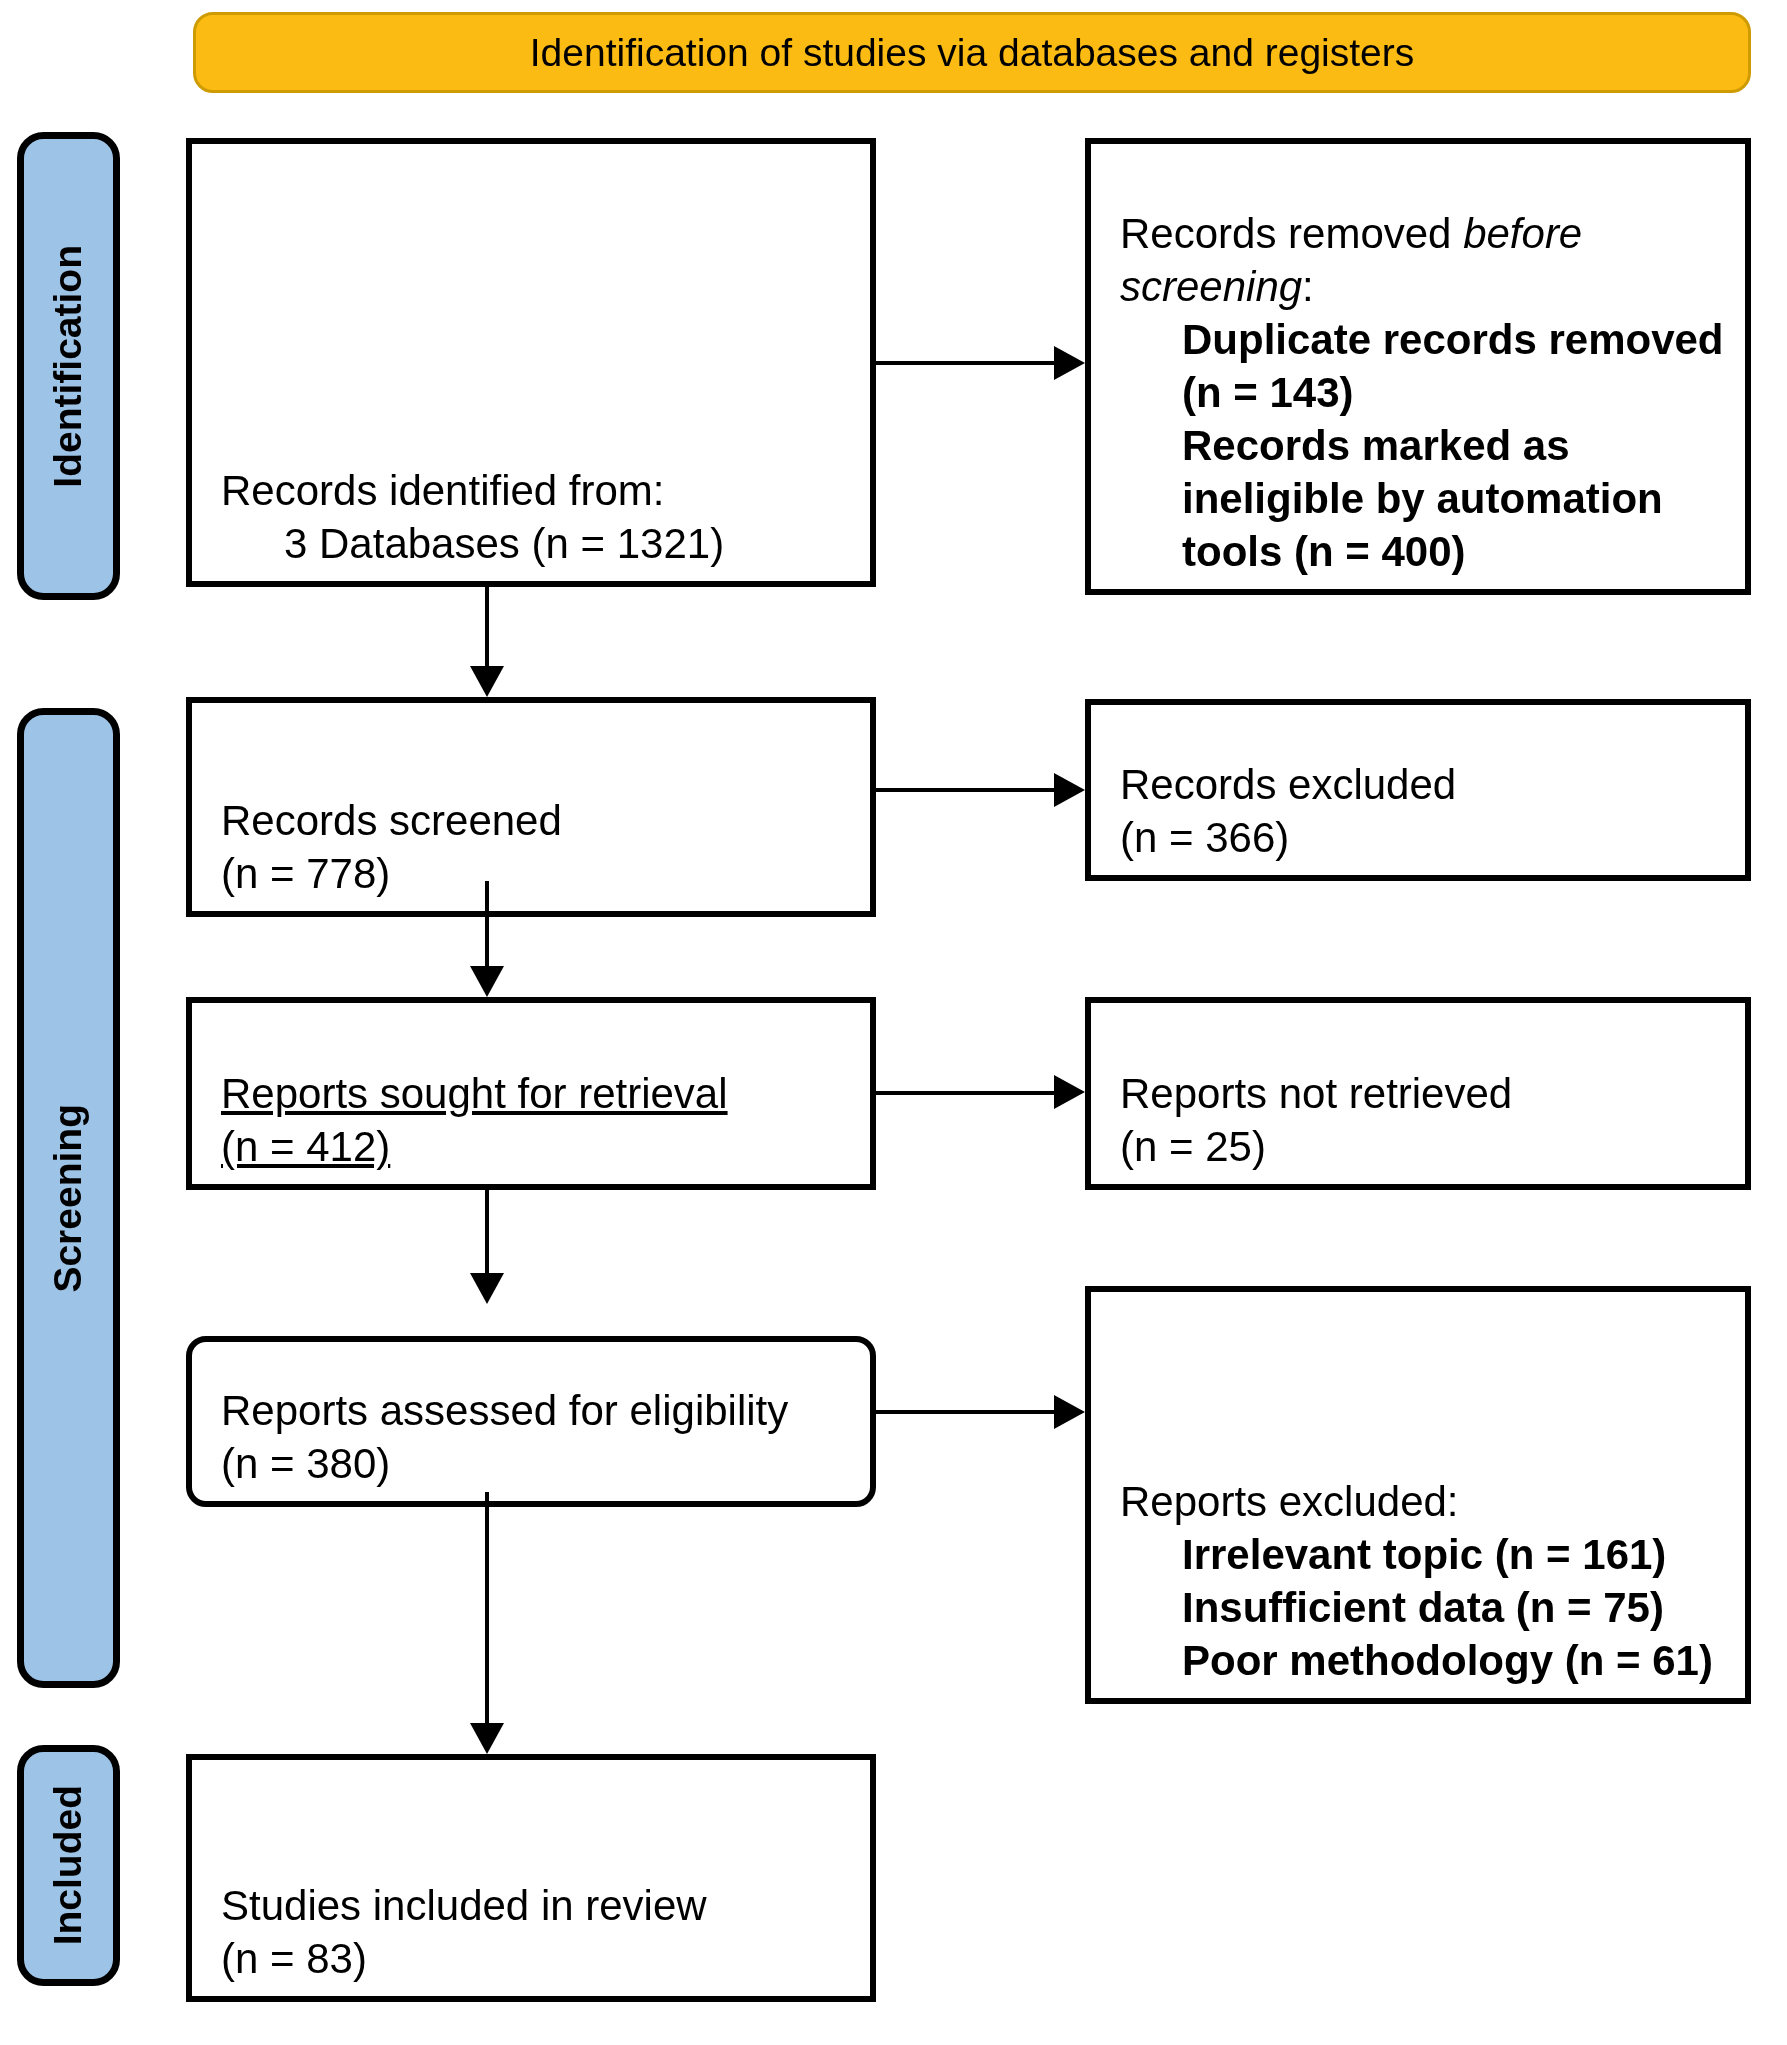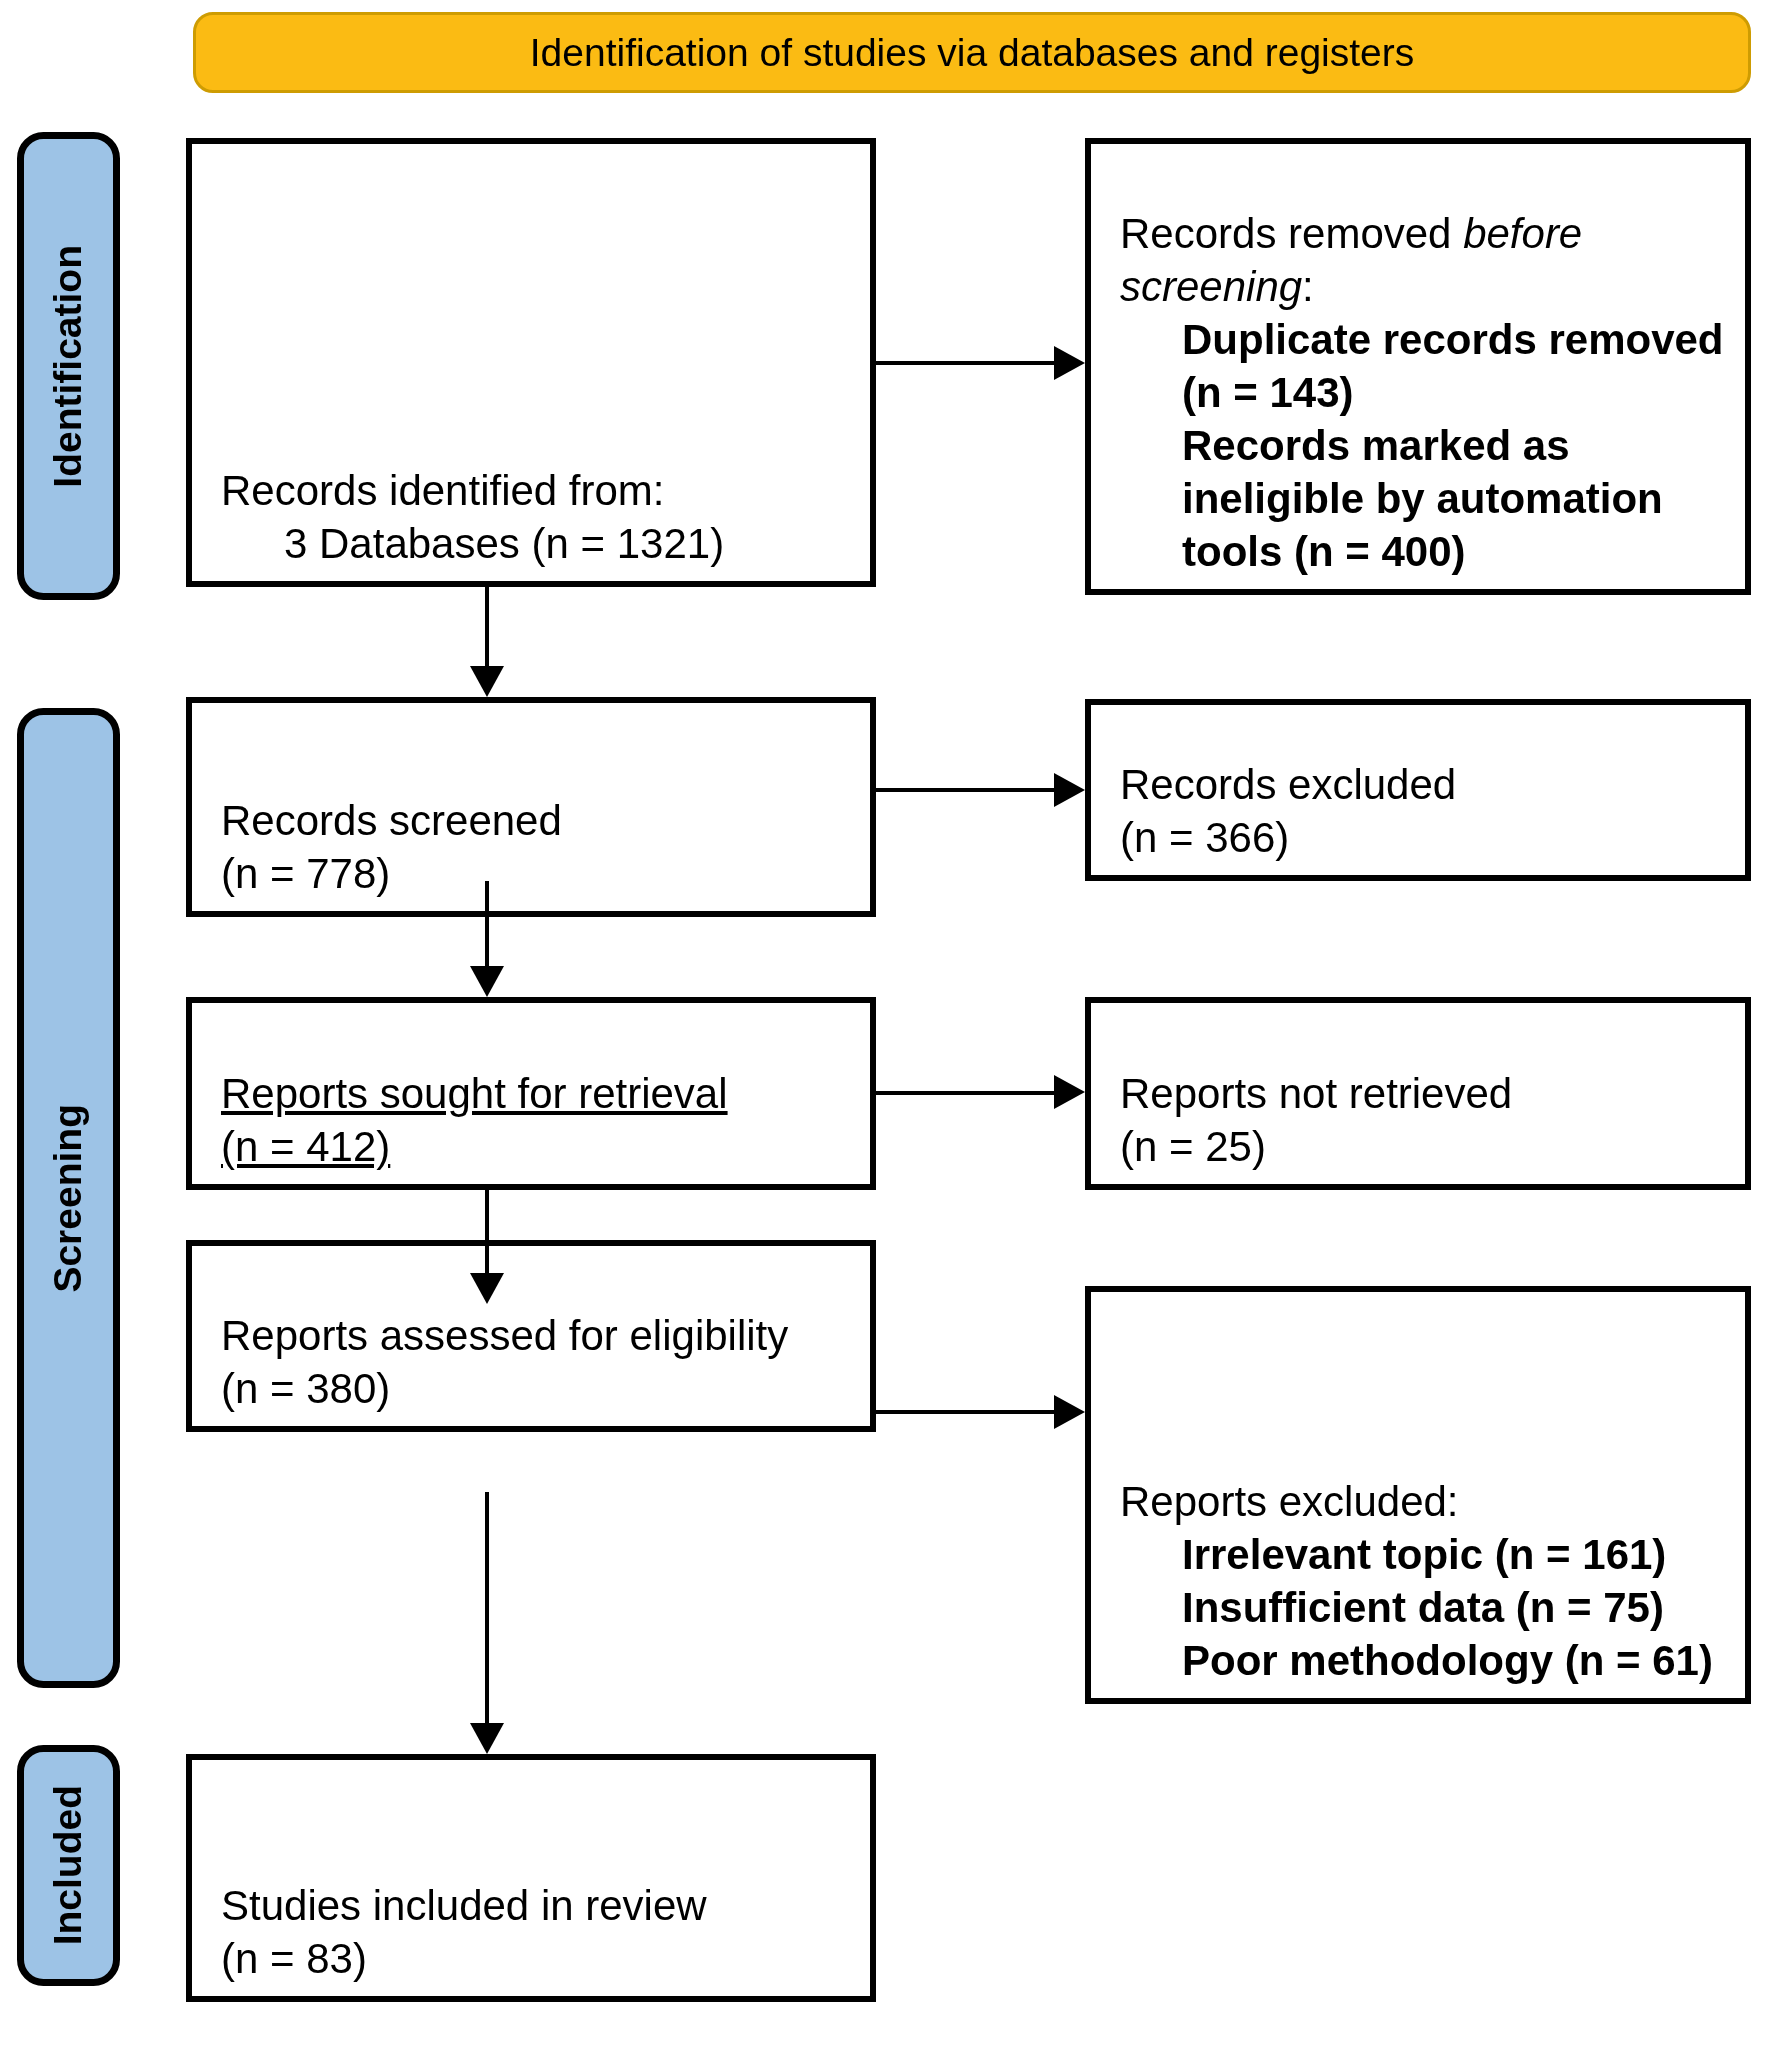--- a/index.html
+++ b/index.html
@@ -57,21 +57,21 @@
   .box.left{ left:186px; width:690px; padding:11px 16.5px 11px 29px; }
   .box.right{ left:1085px; width:666px; padding:11px 11px 11px 29px; }
   .indent{ padding-left:63px; }
   .r-indent{ padding-left:62px;font-weight:bold; }
   .box-b1{ top:138px; height:449px; }
   .box-r1{ top:138px; height:457px; }
   .box-b2{ top:697px; height:220px; }
   .box-r2{ top:699px; height:182px; }
   .box-b3{ top:997px; height:193px;text-decoration:underline; }
   .box-r3{ top:997px; height:193px; }
-  .box-b4{ top:1240px; height:192px; }
+  .box-b4{ top:1336px; height:171px;border-radius:20px; }
   .box-r4{ top:1286px; height:418px; }
   .box-b5{ top:1754px; height:248px; }
   .vline{ position:absolute; width:4.4px; background:var(--ink); }
   .hline{ position:absolute; height:4.4px; background:var(--ink); }
   .head-down{
     position:absolute; width:0; height:0;
     border-left:17.6px solid transparent;
     border-right:17.6px solid transparent;
     border-top:31px solid var(--ink);
   }

